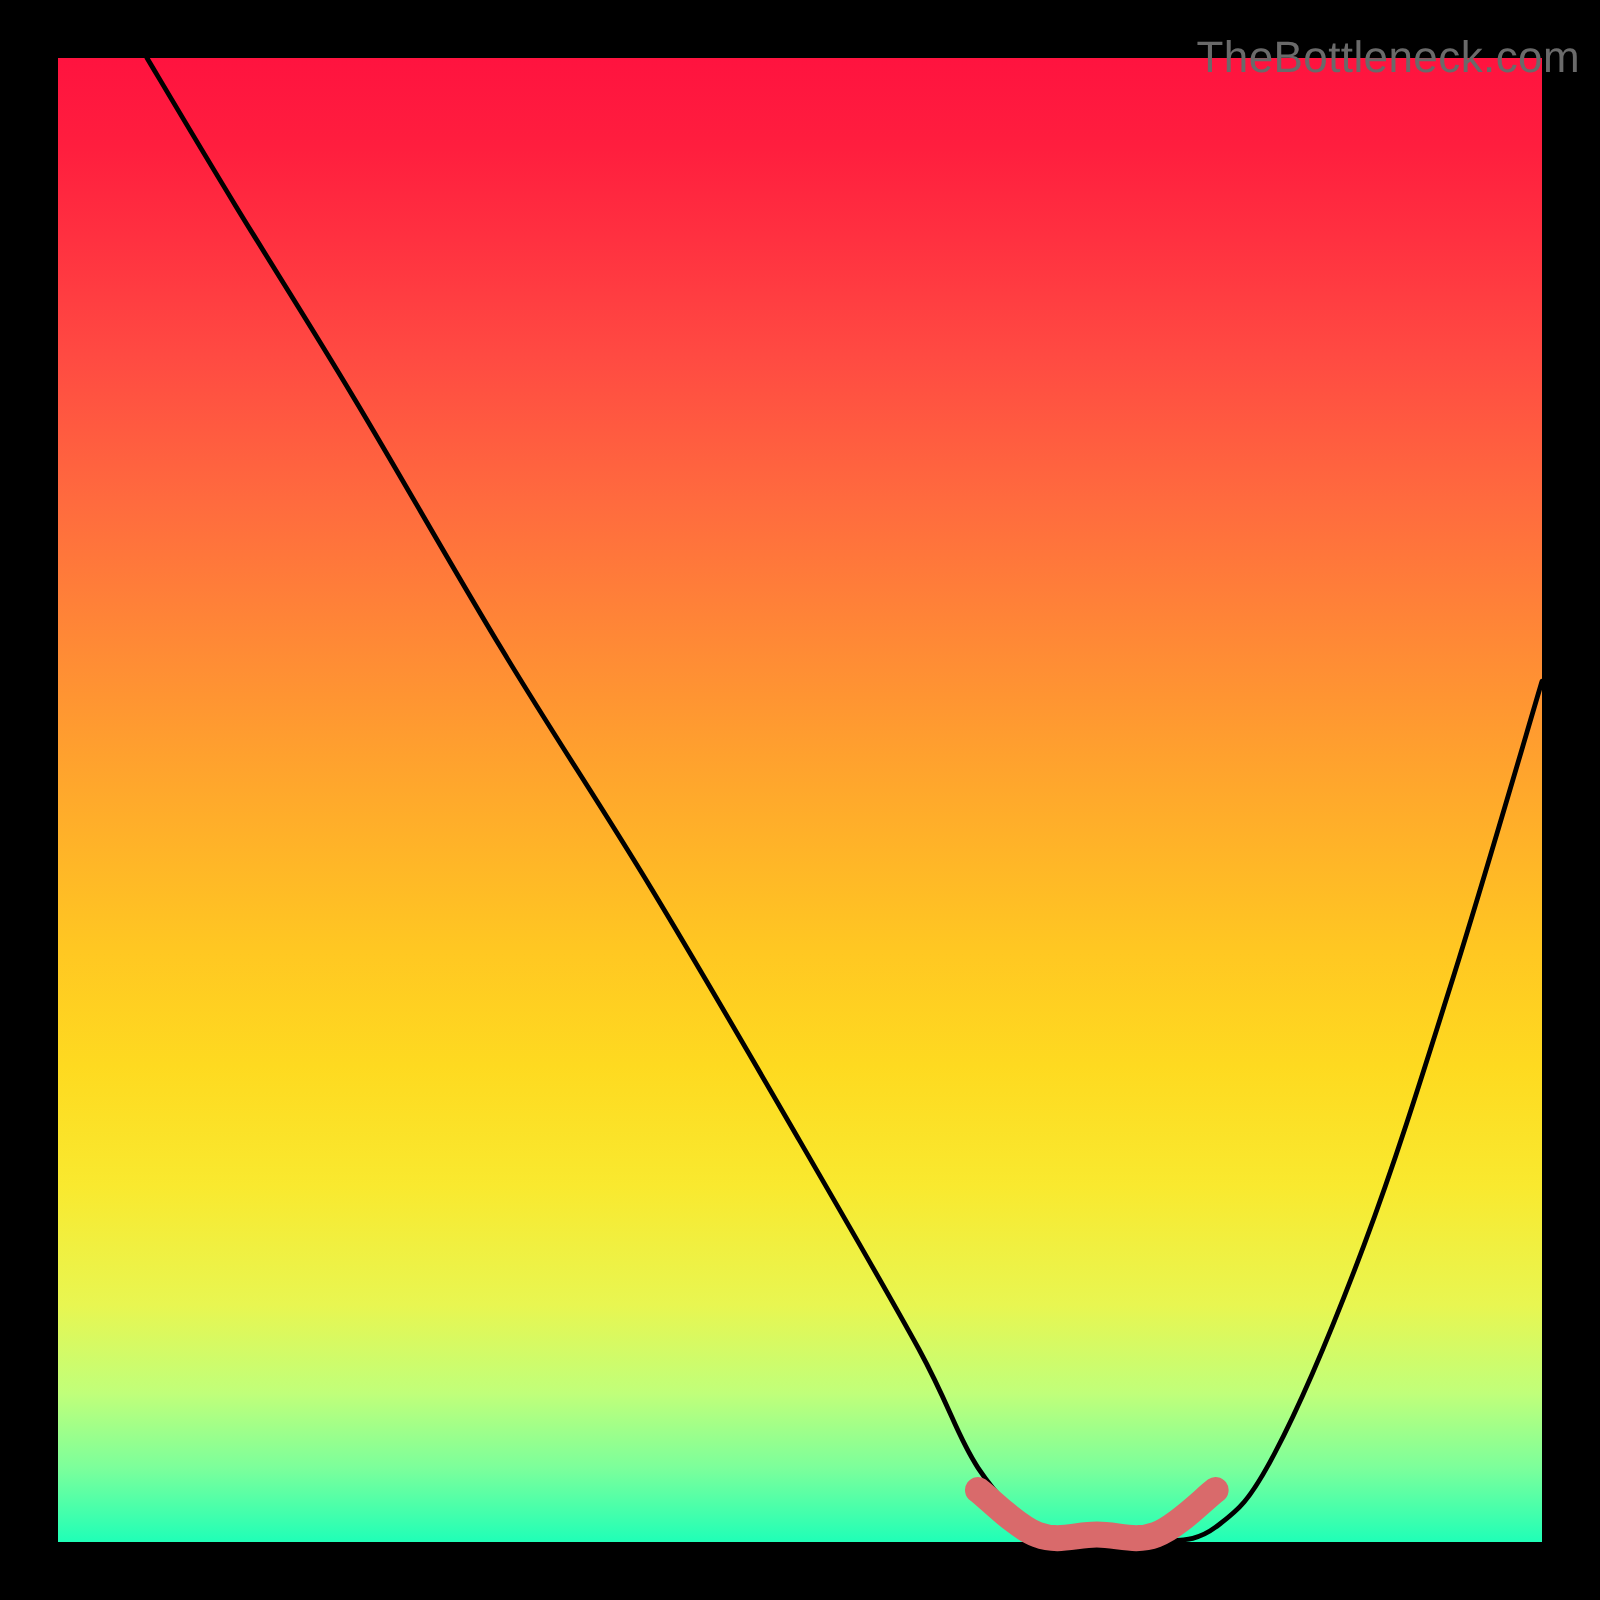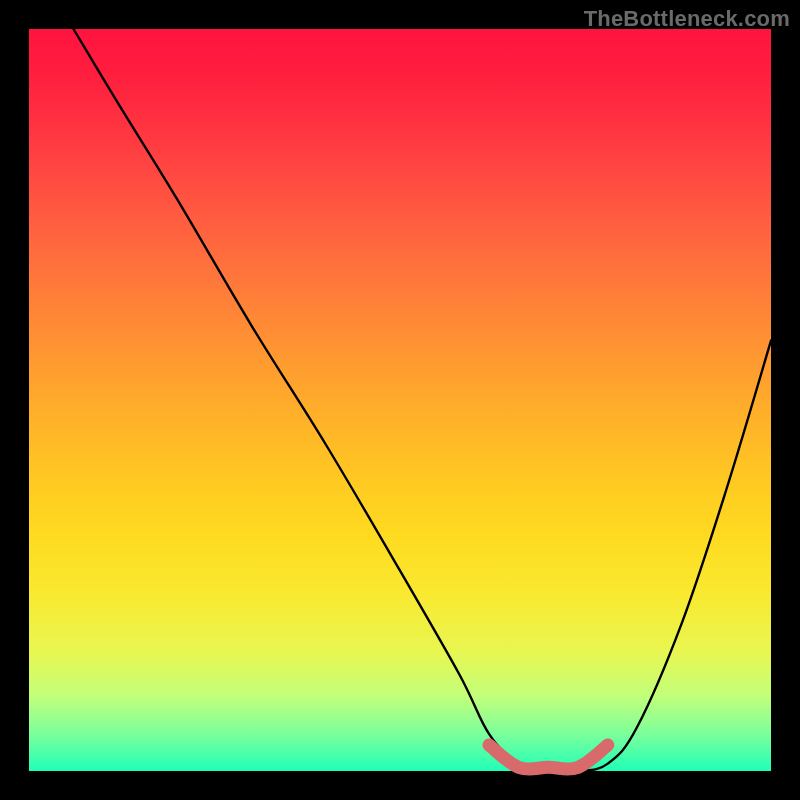--- a/index.html
+++ b/index.html
@@ -12,25 +12,25 @@
     font-family: Arial, Helvetica, sans-serif;
   }
   .frame {
     position: relative;
     width: 800px;
     height: 800px;
     background: #000;
   }
   .watermark {
     position: absolute;
-    top: 6px;
+    top: 16px;
     right: 10px;
     color: #6a6a6a;
     font-size: 22px;
-    font-weight: 700;
+    font-weight: 400;
     letter-spacing: 0.2px;
     z-index: 10;
   }
   .plot-wrap {
     position: absolute;
     left: 29px;
     top: 29px;
     width: 742px;
     height: 742px;
   }

